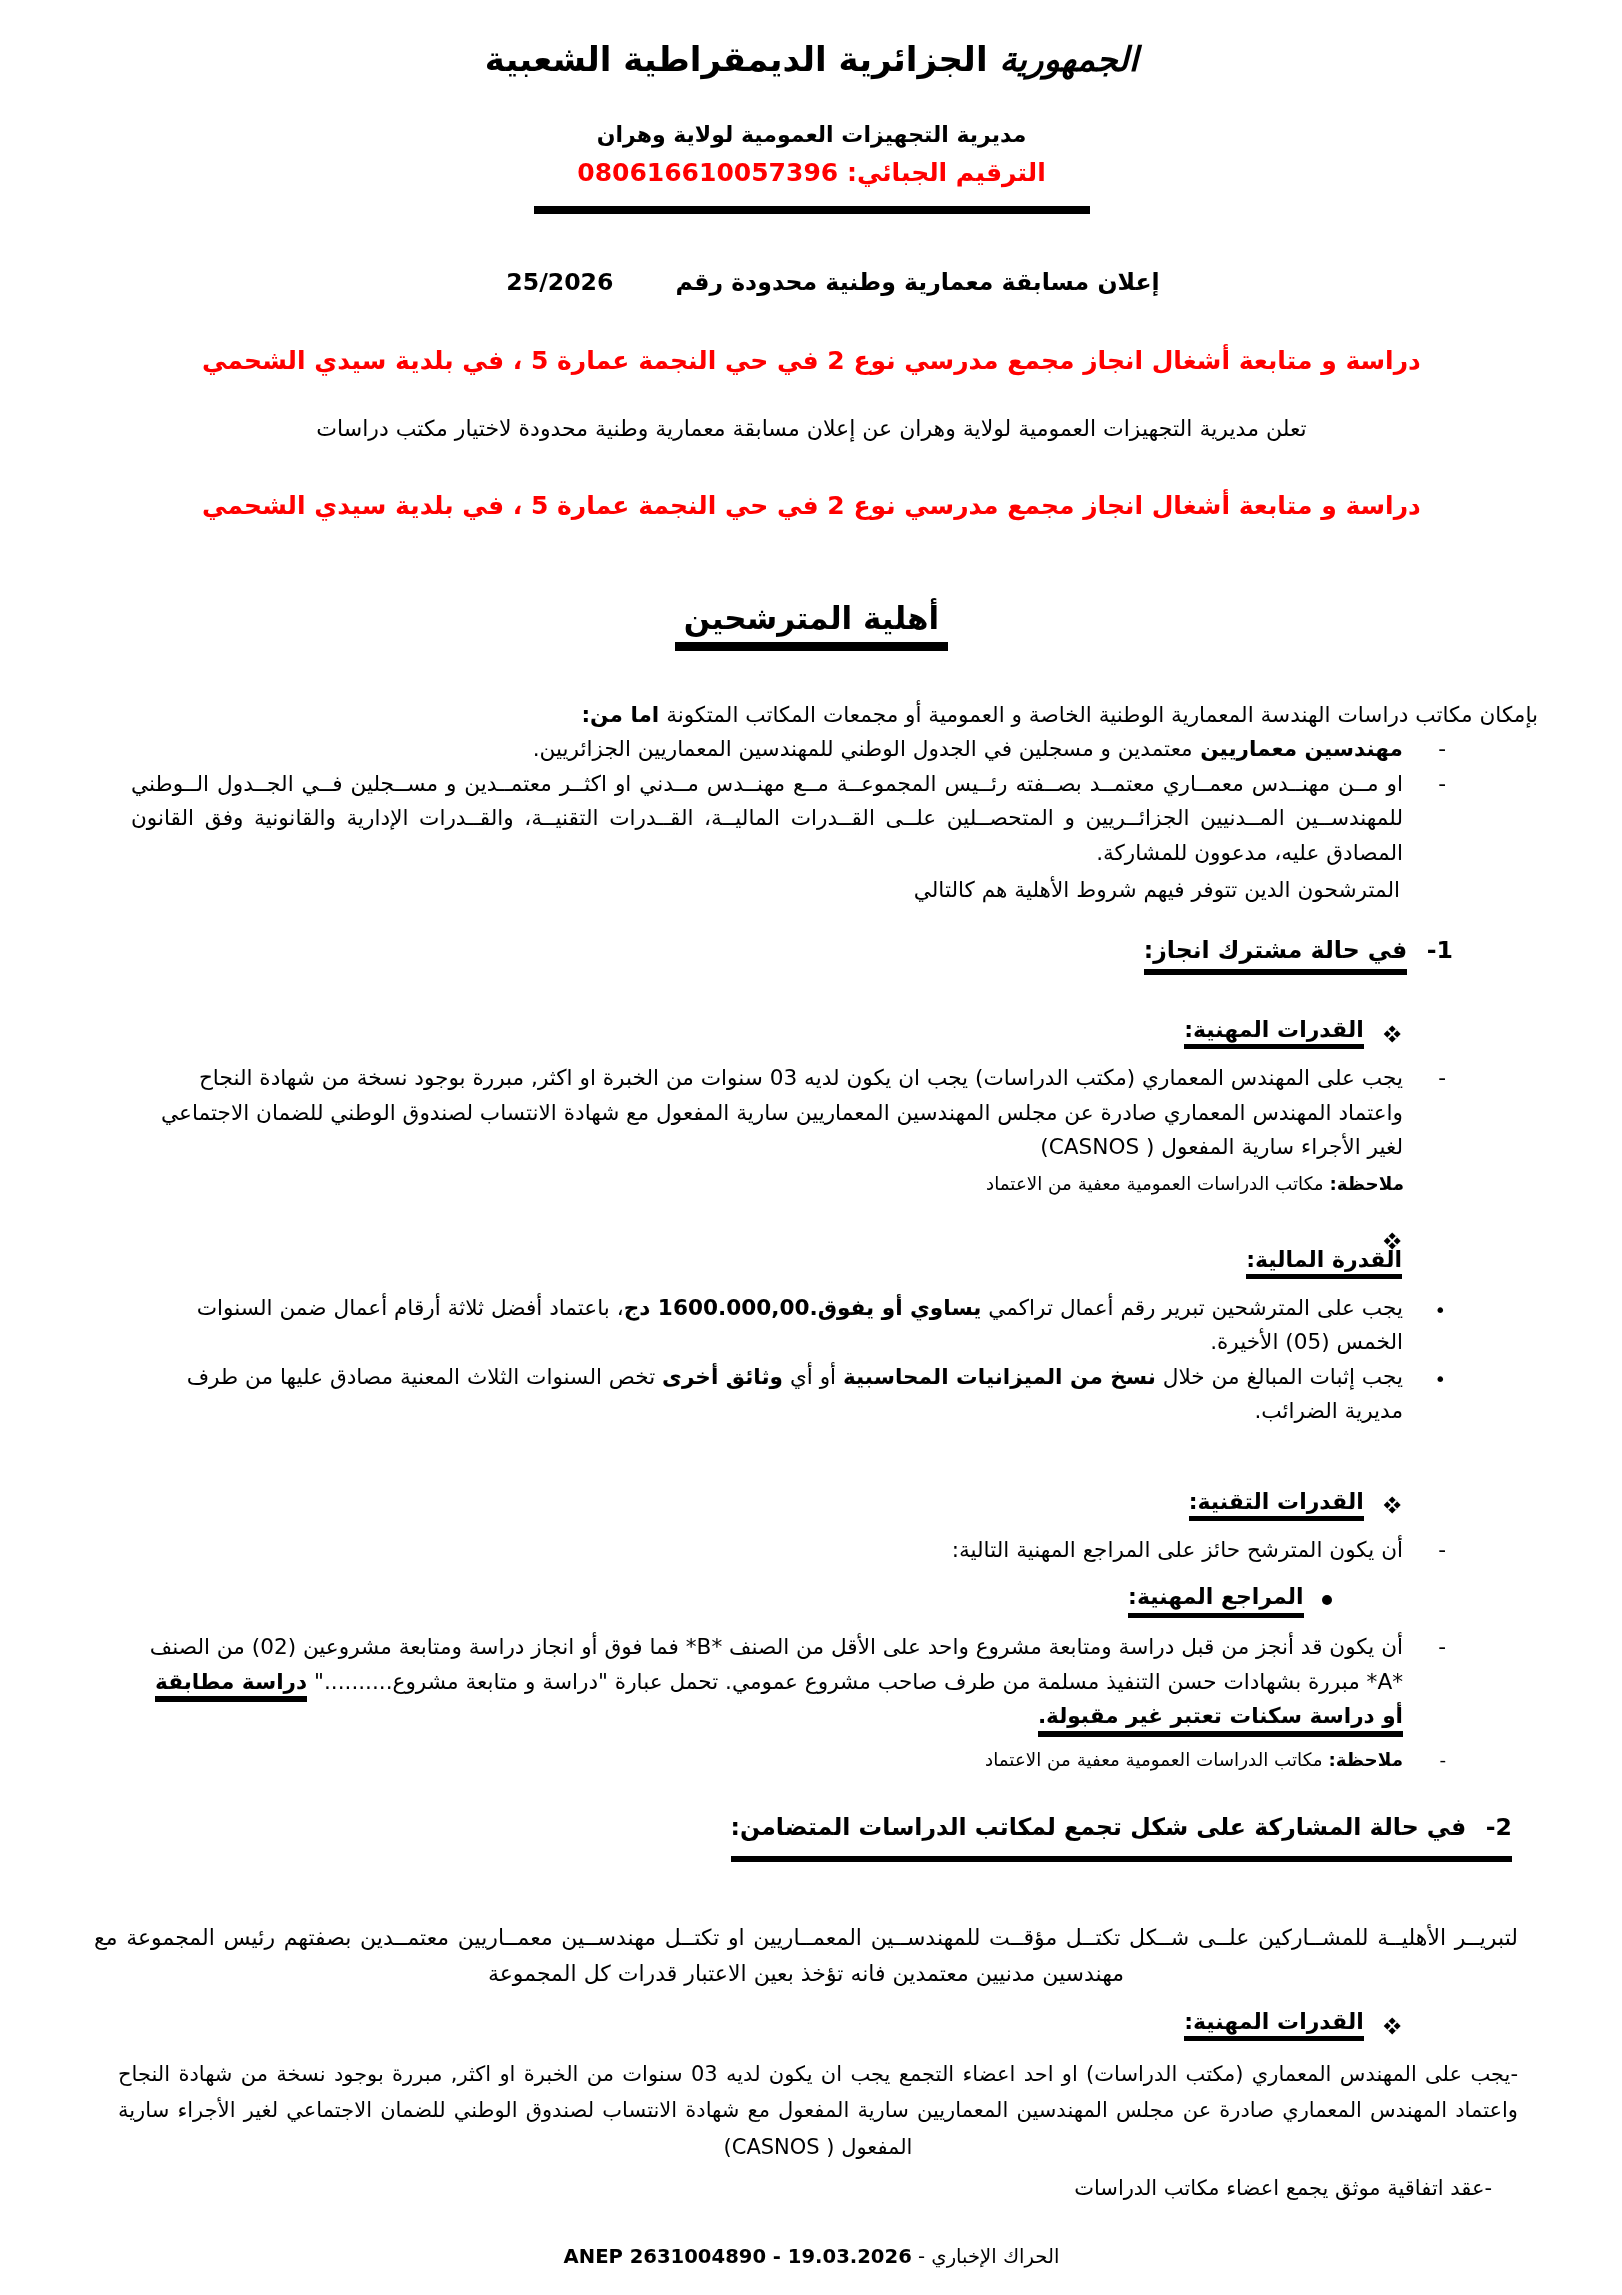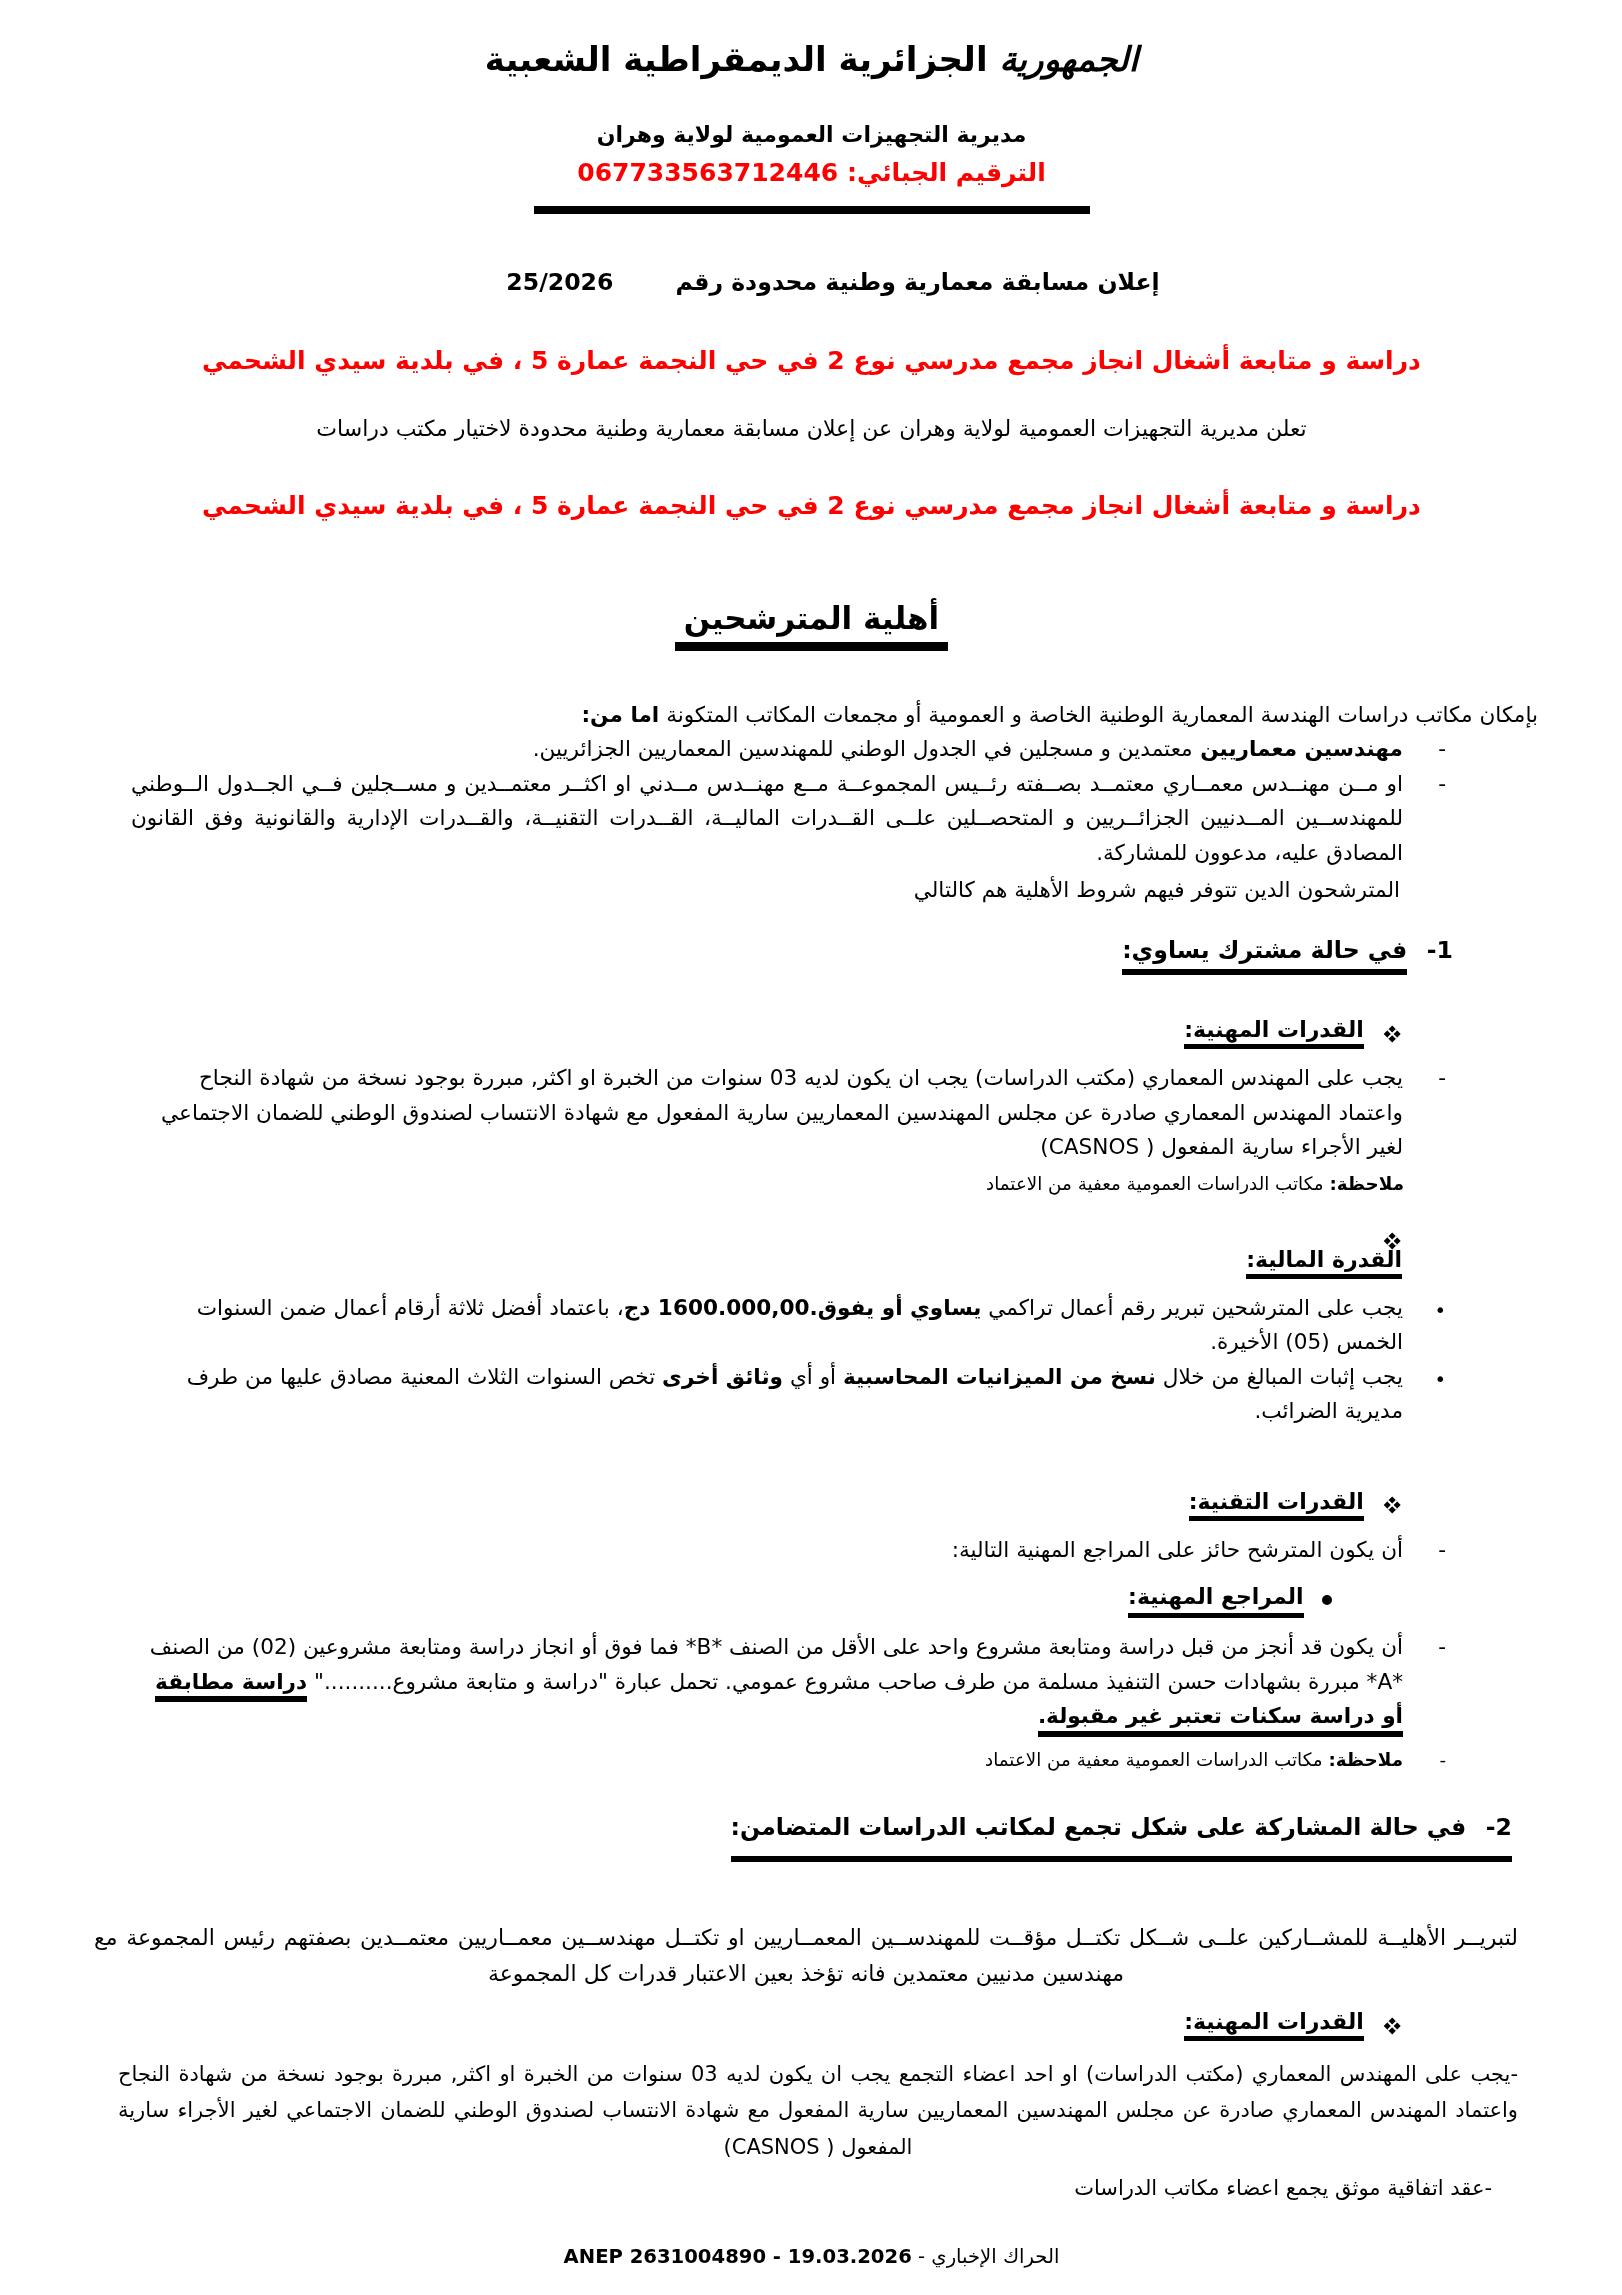--- a/index.html
+++ b/index.html
@@ -64,21 +64,21 @@
 
 <div class="page">
 
   <div class="doc-title center">
     <span class="w1">الجمهورية</span><span> الجزائرية الديمقراطية الشعبية</span>
   </div>
 
   <div class="subtitle center">مديرية التجهيزات العمومية لولاية وهران</div>
 
   <div class="tax-line red center" style="color: rgb(255, 0, 0);">
-    <span>الترقيم الجبائي: </span><span>067733563712446</span>
+    <span>الترقيم الجبائي: </span><span>080616610057396</span>
   </div>
 
   <div class="sep-bar"></div>
 
   <div class="announce center">
     <span class="lbl">إعلان مسابقة معمارية وطنية محدودة رقم</span><span class="num">25</span><span>/2026</span>
   </div>
 
   <div class="red-line red center" style="color: rgb(255, 0, 0);">دراسة و متابعة أشغال انجاز مجمع مدرسي نوع 2 في حي النجمة عمارة 5 ، في بلدية سيدي الشحمي</div>
 
@@ -102,21 +102,21 @@
   </div>
 
   <div class="li">
     <span class="marker">-</span>
     <div class="body just">او مــن مهنــدس معمــاري معتمــد بصــفته رئــيس المجموعــة مــع مهنــدس مــدني او اكثــر معتمــدين و مســجلين فــي الجــدول الــوطني للمهندســين المــدنيين الجزائــريين و المتحصــلين علــى القــدرات الماليــة، القــدرات التقنيــة، والقــدرات الإدارية والقانونية وفق القانون المصادق عليه، مدعوون للمشاركة.</div>
   </div>
 
   <div class="cond-line">المترشحون الدين تتوفر فيهم شروط الأهلية هم كالتالي</div>
 
   <div class="case-h">
-    <span class="hnum">1-</span><span class="ht">في حالة مشترك يساوي:</span>
+    <span class="hnum">1-</span><span class="ht">في حالة مشترك انجاز:</span>
   </div>
 
   <div class="sec-h">
     <span class="diamond"></span>
     <span class="ht">القدرات المهنية:</span>
   </div>
 
   <div class="li gap-sm">
     <span class="marker">-</span>
     <div class="body">يجب على المهندس المعماري (مكتب الدراسات) يجب ان يكون لديه 03 سنوات من الخبرة او اكثر, مبررة بوجود نسخة من شهادة النجاح واعتماد المهندس المعماري صادرة عن مجلس المهندسين المعماريين سارية المفعول مع شهادة الانتساب لصندوق الوطني  للضمان الاجتماعي لغير الأجراء سارية المفعول ( CASNOS)</div>

